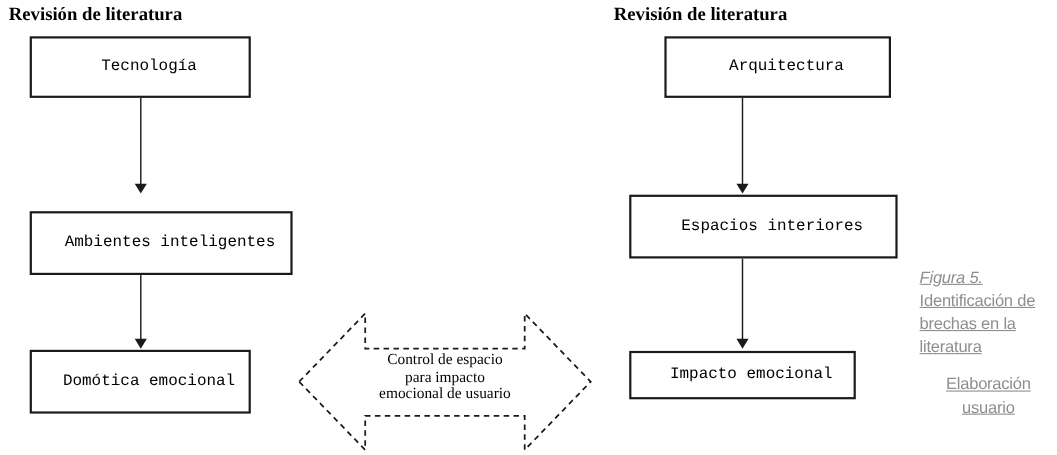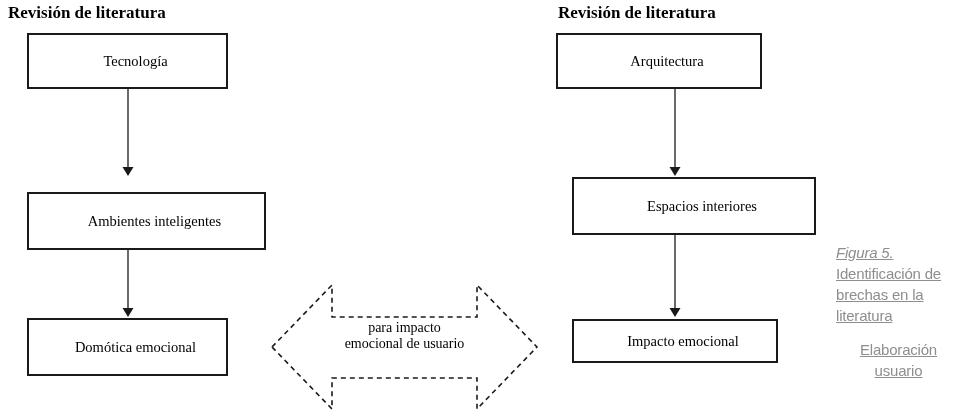--- a/index.html
+++ b/index.html
@@ -32,21 +32,21 @@
   .flow-title.left  { left: 8px; }
   .flow-title.right { left: 558px; }
   .node {
     position: absolute;
     box-sizing: border-box;
     border: 2px solid #1a1a1a;
     background: #ffffff;
     display: flex;
     align-items: center;
     justify-content: center;
-    font-family: Liberation Serif, serif;
+    font-family: Liberation Mono, monospace;
     font-size: 14.5px;
     color: #000000;
     text-align: center;
     padding-left: 16px;
   }
   .gap-label {
     position: absolute;
     left: 332px;
     top: 320px;
     width: 145px;
@@ -104,25 +104,26 @@
     <polygon points="272,347 332,285 332,317 477,317 477,285 537,347 477,409 477,378 332,378 332,409" fill="none" stroke="#1a1a1a" stroke-width="1.6" stroke-dasharray="5 4" stroke-linejoin="miter"></polygon>
   </svg>
 
   <div class="flow-title left">Revisión de literatura</div>
   <div class="flow-title right">Revisión de literatura</div>
 
   <div class="node" style="left:27px;  top:33px;  width:201px; height:56px;">Tecnología</div>
   <div class="node" style="left:27px;  top:177px; width:239px; height:58px;margin-top:15px;">Ambientes inteligentes</div>
   <div class="node" style="left:27px;  top:318px; width:201px; height:58px;">Domótica emocional</div>
 
-  <div class="node" style="left:556px; top:33px;  width:206px; height:56px;">Arquitectura</div>
+  <div class="node" style="left:604px; top:33px;  width:206px; height:56px;">Arquitectura</div>
   <div class="node" style="left:572px; top:177px; width:244px; height:58px;">Espacios interiores</div>
   <div class="node" style="left:572px; top:319px; width:206px; height:44px;">Impacto emocional</div>
 
   <div class="gap-label">
+    <div>Control de espacio</div>
     <div>para impacto</div>
     <div>emocional de usuario</div>
   </div>
 
   <div class="caption">
     <div><span class="fig-label">Figura 5.</span></div>
     <div>Identificación de</div>
     <div>brechas en la</div>
     <div>literatura</div>
     <div class="cap-source">

